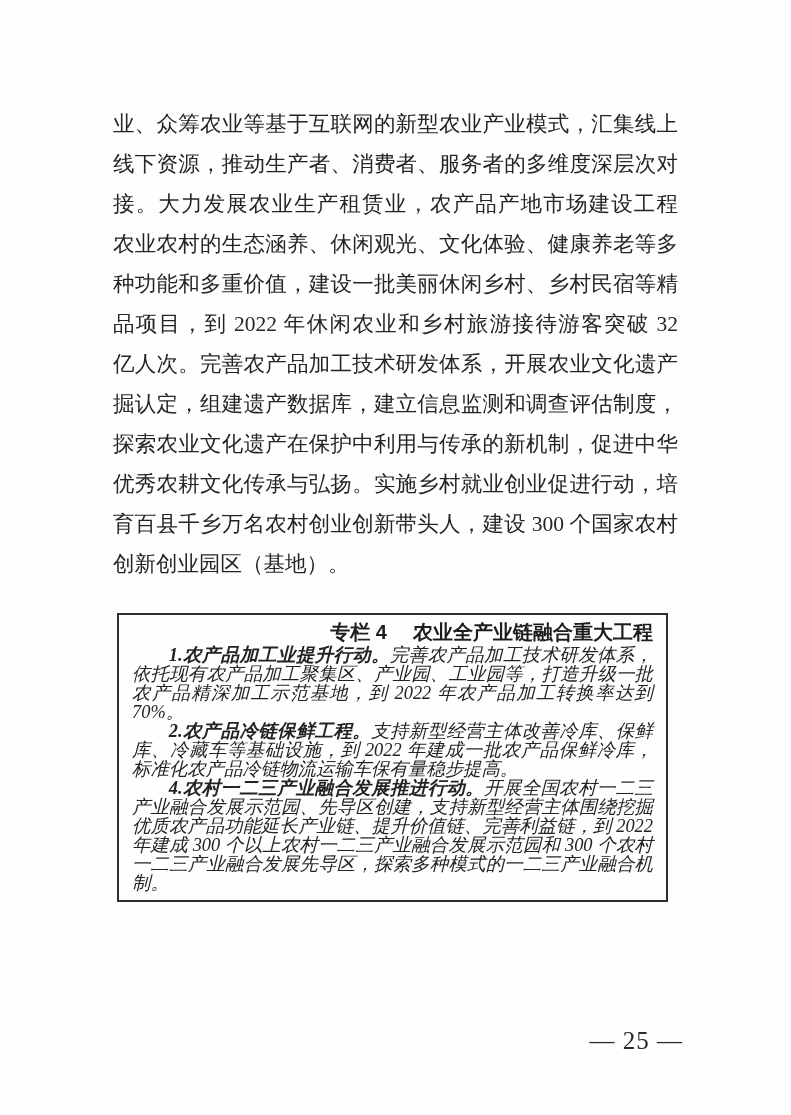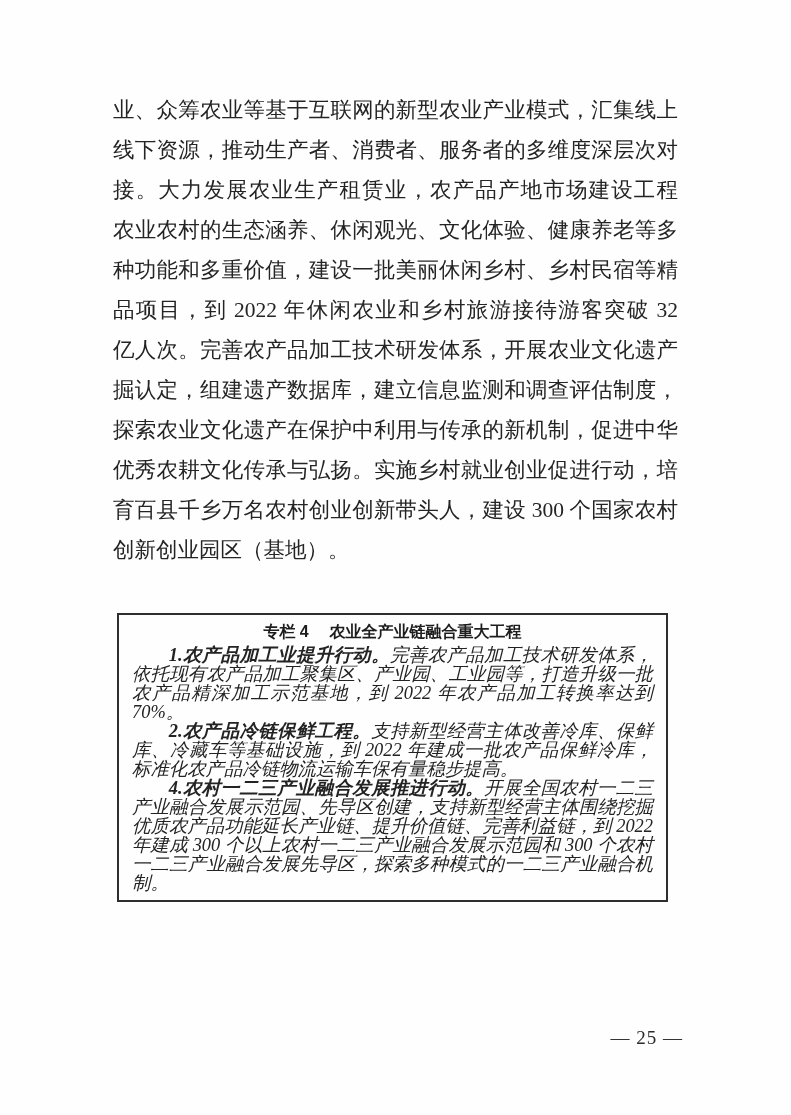--- a/index.html
+++ b/index.html
@@ -9,21 +9,21 @@
     height: 1115px;
     margin: 0 auto;
     background: #fefefe;
     color: #242424;
     font-family: "Liberation Serif", "DejaVu Serif", serif;
     overflow: hidden;
   }
   .body-text {
     position: absolute;
     left: 113px;
-    top: 90px;
+    top: 104px;
     width: 565px;
   }
   .body-line {
     font-size: 21.5px;
     line-height: 40px;
     height: 40px;
     text-align: justify;
     text-align-last: justify;
     white-space: normal;
     overflow: hidden;
@@ -35,43 +35,43 @@
     position: absolute;
     left: 117px;
     top: 613px;
     width: 551px;
     box-sizing: border-box;
     border: 2px solid #2e2e2e;
     padding: 3px 13px 7px 13px;
     background: #fefefe;
   }
   .panel-title {
-    text-align: center;
+    text-align: right;
     font-weight: 700;
-    font-size: 16px;
+    font-size: 20px;
     line-height: 28px;
     font-family: "Liberation Sans", "DejaVu Sans", sans-serif;
     color: #1d1d1d;
   }
   .panel-title .panel-label { margin-right: 1.3em; }
   .panel-para {
     margin: 0;
     font-size: 18.4px;
     line-height: 19px;
     text-align: justify;
     text-indent: 2em;
     font-style: italic;
     color: #232323;
   }
   .panel-para b { font-weight: 700; }
   .footer {
     position: absolute;
     top: 1027px;
     right: 108px;
-    font-size: 19px;
+    font-size: 25px;
     letter-spacing: 1px;
     color: #2a2a2a;
   }
 </style>
 </head>
 <body>
 
 <div class="page">
 
   <div class="body-text" id="body-lines">

